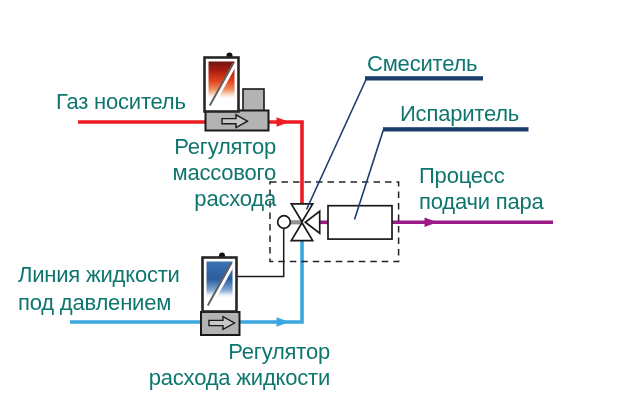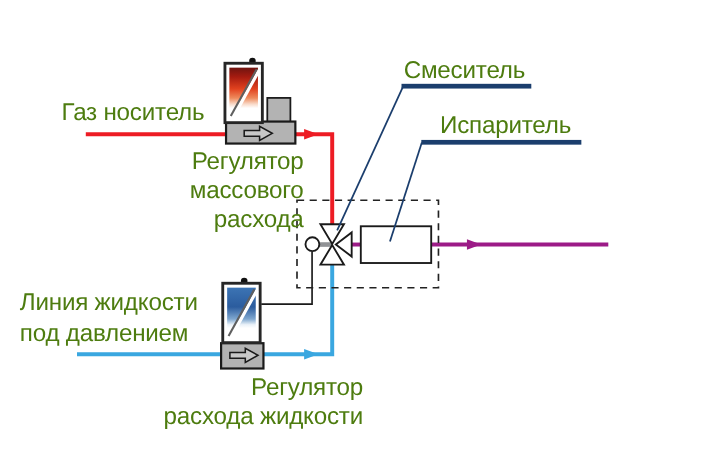--- a/index.html
+++ b/index.html
@@ -1,21 +1,21 @@
 <!DOCTYPE html>
 <html><head>
 <meta charset="utf-8">
 <style>
   html,body{margin:0;padding:0;background:#ffffff;}
   #canvas{
     position:relative;width:639px;height:410px;background:#ffffff;overflow:hidden;
     font-family:"Liberation Sans", sans-serif;color:#231f20;
   }
   #diagram-svg{position:absolute;left:0;top:0;}
-  .lbl{position:absolute;white-space:pre-line;font-size:22px;line-height:26px;letter-spacing:-0.2px;color:#4d7c0f;}
+  .lbl{position:absolute;white-space:pre-line;font-size:22px;line-height:26px;letter-spacing:-0.2px;color:#0f766e;}
   .lbl.center{text-align:right;}
 </style>
 </head>
 <body>
 
 <div id="canvas">
 
   <svg id="diagram-svg" width="639" height="410" viewBox="0 0 639 410">
     <defs>
       <linearGradient id="gradRed" x1="0" y1="0" x2="0" y2="1">
@@ -89,20 +89,22 @@
   <div class="lbl" style="left:56px;top:89px;">Газ носитель</div>
 
   <div class="lbl center" style="left:152px;top:134px;width:124px;">Регулятор
 массового
 расхода</div>
 
   <div class="lbl" style="left:367px;top:51px;">Смеситель</div>
 
   <div class="lbl" style="left:400px;top:101px;">Испаритель</div>
 
+  <div class="lbl" style="left:419px;top:163px;">Процесс
+подачи пара</div>
 
   <div class="lbl" style="left:18px;top:261px;line-height:28px;">Линия жидкости
 под давлением</div>
 
   <div class="lbl center" style="left:110px;top:339px;width:220px;">Регулятор
 расхода жидкости</div>
 
 </div>
 
 </body></html>

